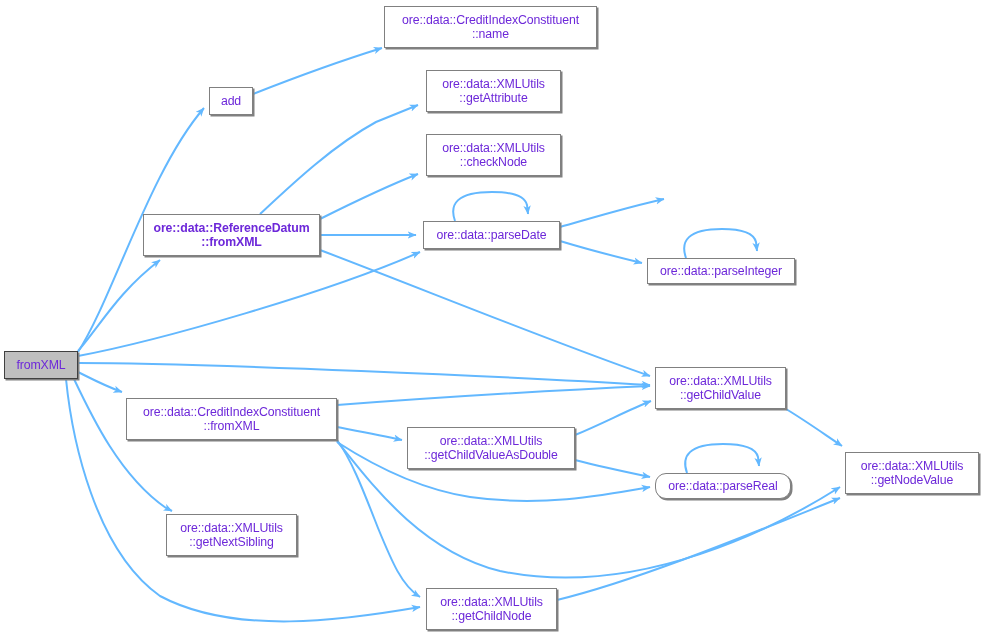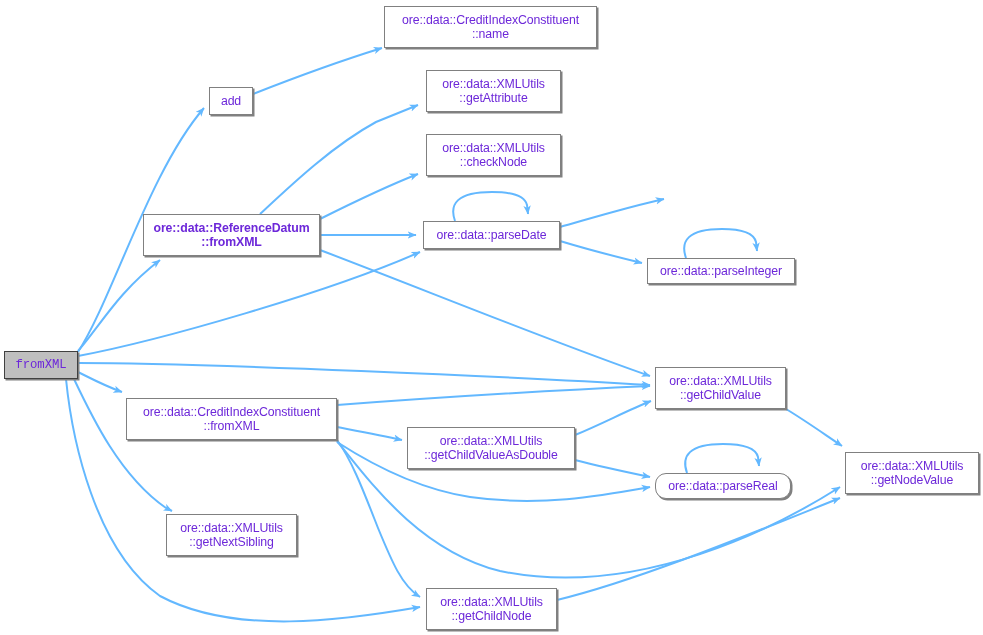--- a/index.html
+++ b/index.html
@@ -38,21 +38,20 @@
     line-height: 14.5px;
     letter-spacing: -0.1px;
     white-space: pre-line;
     padding: 0 3px;
     z-index: 2;
   }
   .node.current {
     background: #bfbfbf;
     border: 1px solid #404040;
     box-shadow: 1.5px 1.5px 0 0 #808080;
-    font-family: Liberation Mono, monospace;
   }
 </style>
 </head>
 <body>
 
 <div id="canvas">
 
   <svg id="edges" viewBox="0 0 983 635" xmlns="http://www.w3.org/2000/svg">
     <defs>
       <marker id="ah" markerWidth="9" markerHeight="8" refX="8.4" refY="4" orient="auto" markerUnits="userSpaceOnUse">

